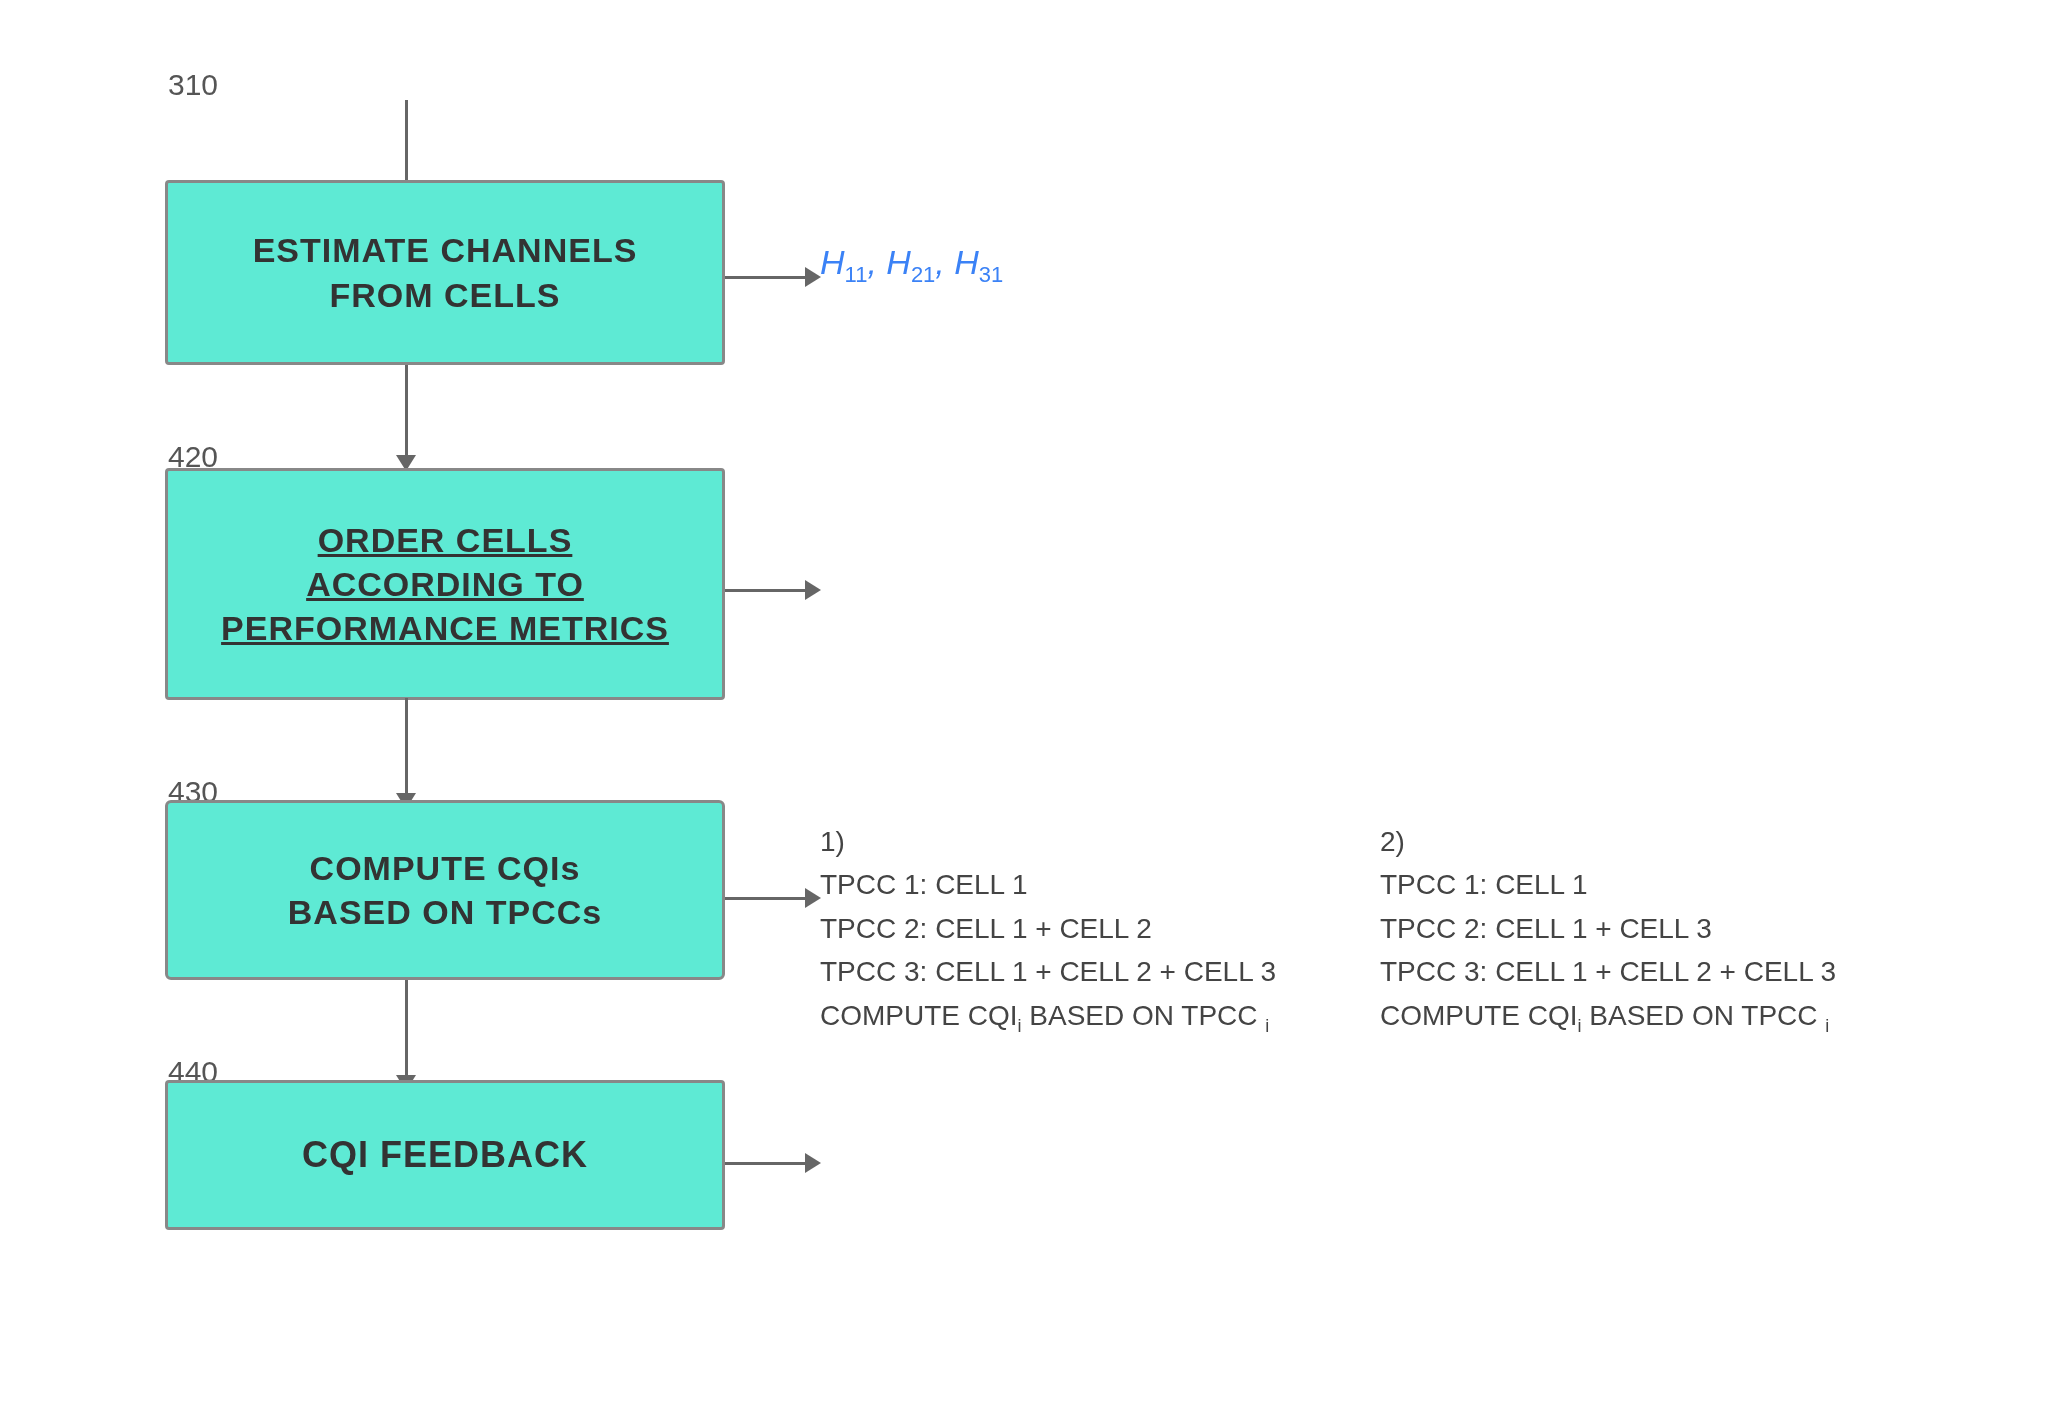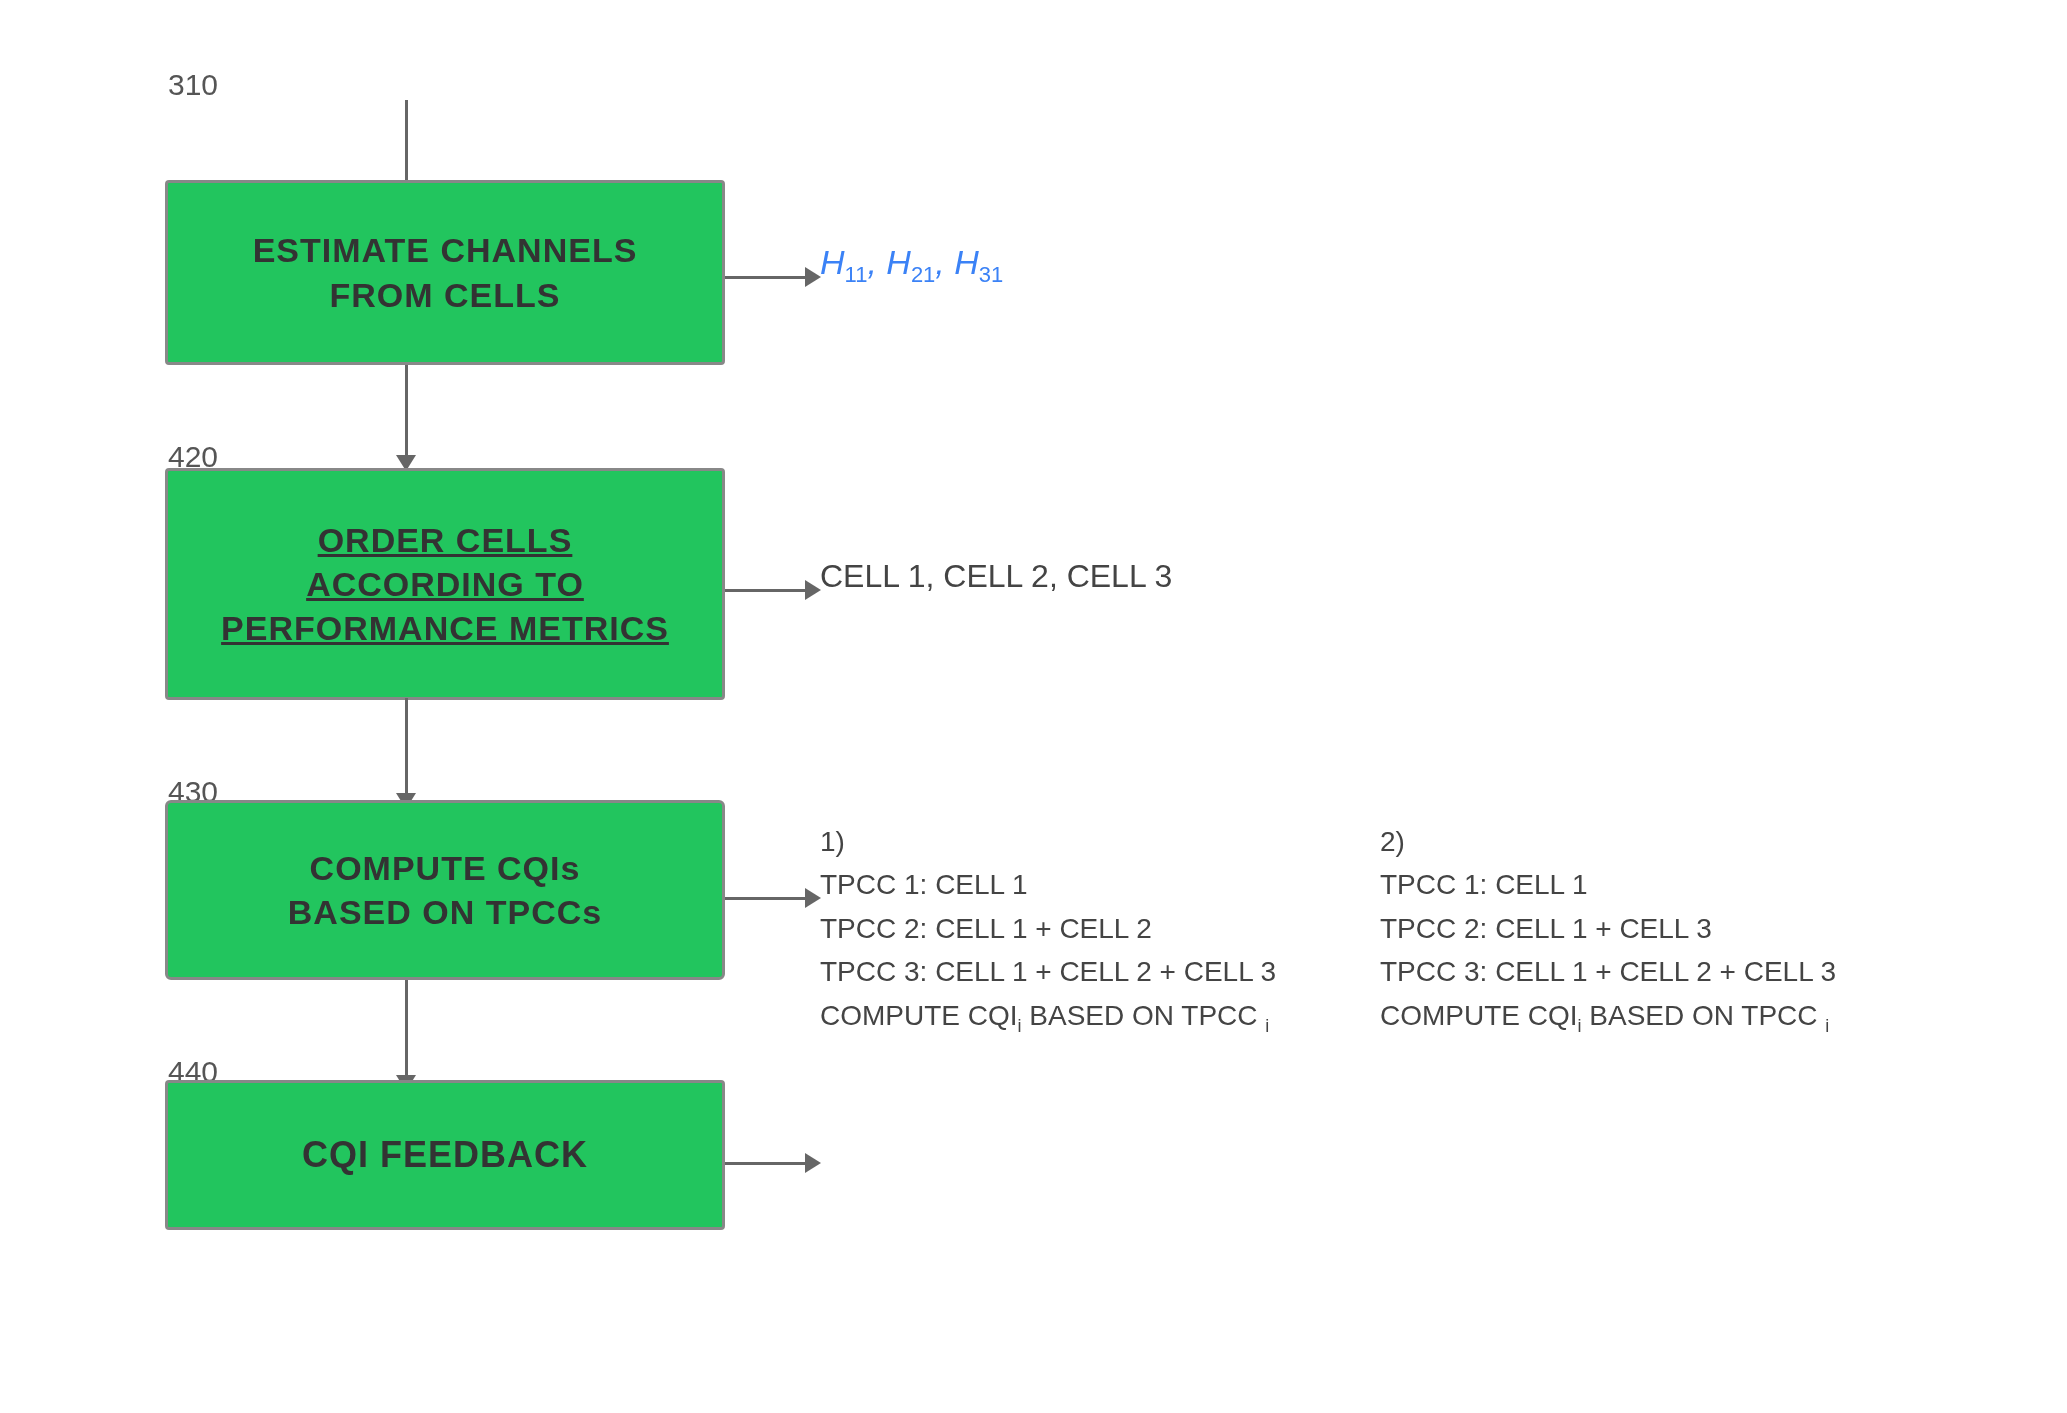--- a/index.html
+++ b/index.html
@@ -14,21 +14,21 @@
     .diagram-container {
       position: absolute;
       top: 0; left: 0;
       width: 2067px;
       height: 1413px;
     }
     .flow-box {
       position: absolute;
       border: 3px solid #888;
       border-radius: 4px;
-      background: #22c55e;
+      background: #5eead4;
       display: flex;
       align-items: center;
       justify-content: center;
       text-align: center;
       font-size: 32px;
       font-weight: bold;
       color: #333;
       letter-spacing: 1px;
       line-height: 1.3;
       font-family: Arial, sans-serif;
@@ -119,23 +119,20 @@
 
   <div class="flow-box" style="left:165px; top:468px; width:560px; height:232px; font-size:34px;text-decoration:underline;">
     <span>ORDER CELLS<br>ACCORDING TO<br>PERFORMANCE METRICS</span>
   </div>
 
   <div class="arrow-right" style="top:580px; left:725px;">
     <div class="arrow-right-line" style="width:80px;"></div>
     <div class="arrow-right-head"></div>
   </div>
 
-  <div class="label-text" style="top:558px; left:820px; font-size:32px; color:#444;">
-    CELL 1, CELL 2, CELL 3
-  </div>
 
   <div class="arrow-down" style="top:698px; left:396px;">
     <div class="arrow-line" style="height:95px;"></div>
     <div class="arrow-head"></div>
   </div>
 
   <div class="step-number" style="top:775px; left:168px;">430</div>
 
   <div class="flow-box" style="left:165px; top:800px; width:560px; height:180px; font-size:34px;border-radius:6px;">
     <span>COMPUTE CQIs<br>BASED ON TPCCs</span>

